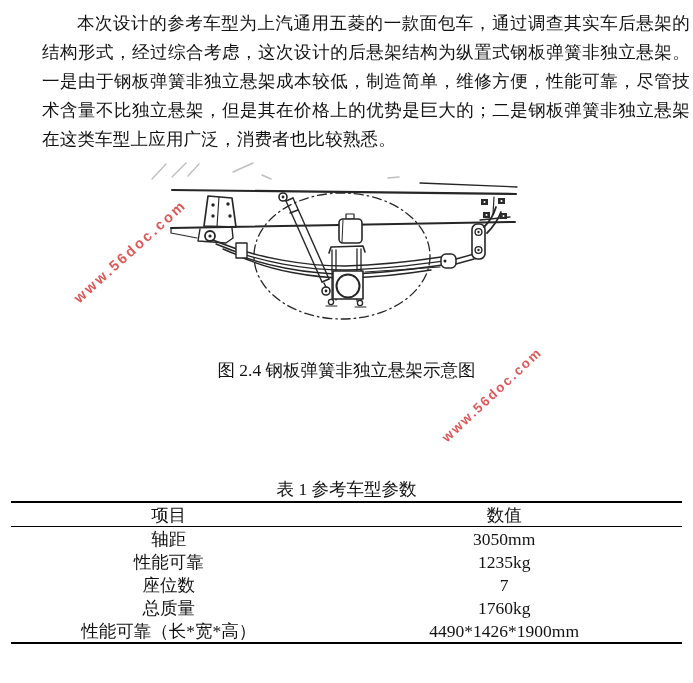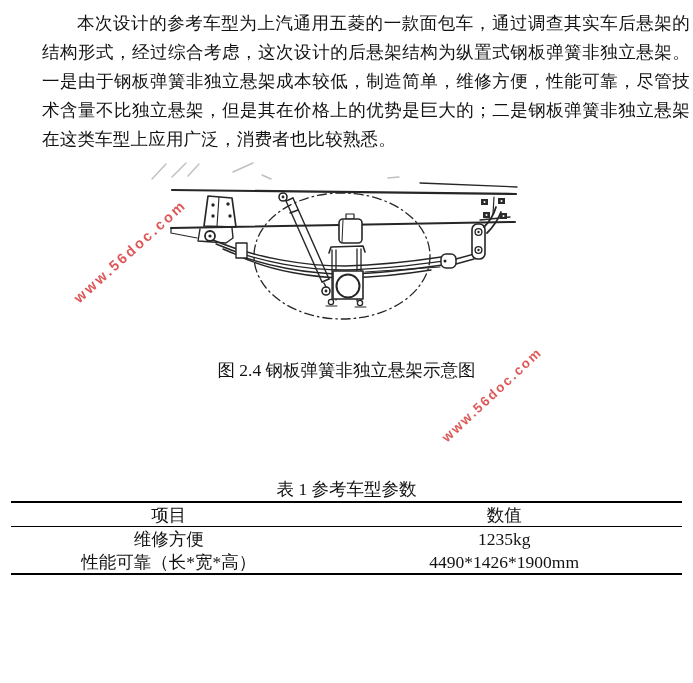--- a/index.html
+++ b/index.html
@@ -218,22 +218,34 @@
         <col class="c2">
       </colgroup>
     <thead>
       <tr>
         <th>项目</th>
         <th>数值</th>
       </tr>
     </thead>
     <tbody>
       <tr>
-        <td>维修方便</td>
+        <td>轴距</td>
+        <td>3050mm</td>
+      </tr>
+      <tr>
+        <td>性能可靠</td>
         <td>1235kg</td>
+      </tr>
+      <tr>
+        <td>座位数</td>
+        <td>7</td>
+      </tr>
+      <tr>
+        <td>总质量</td>
+        <td>1760kg</td>
       </tr>
       <tr>
         <td>性能可靠（长*宽*高）</td>
         <td>4490*1426*1900mm</td>
       </tr>
     </tbody>
   </table>
 
 </div>
 

